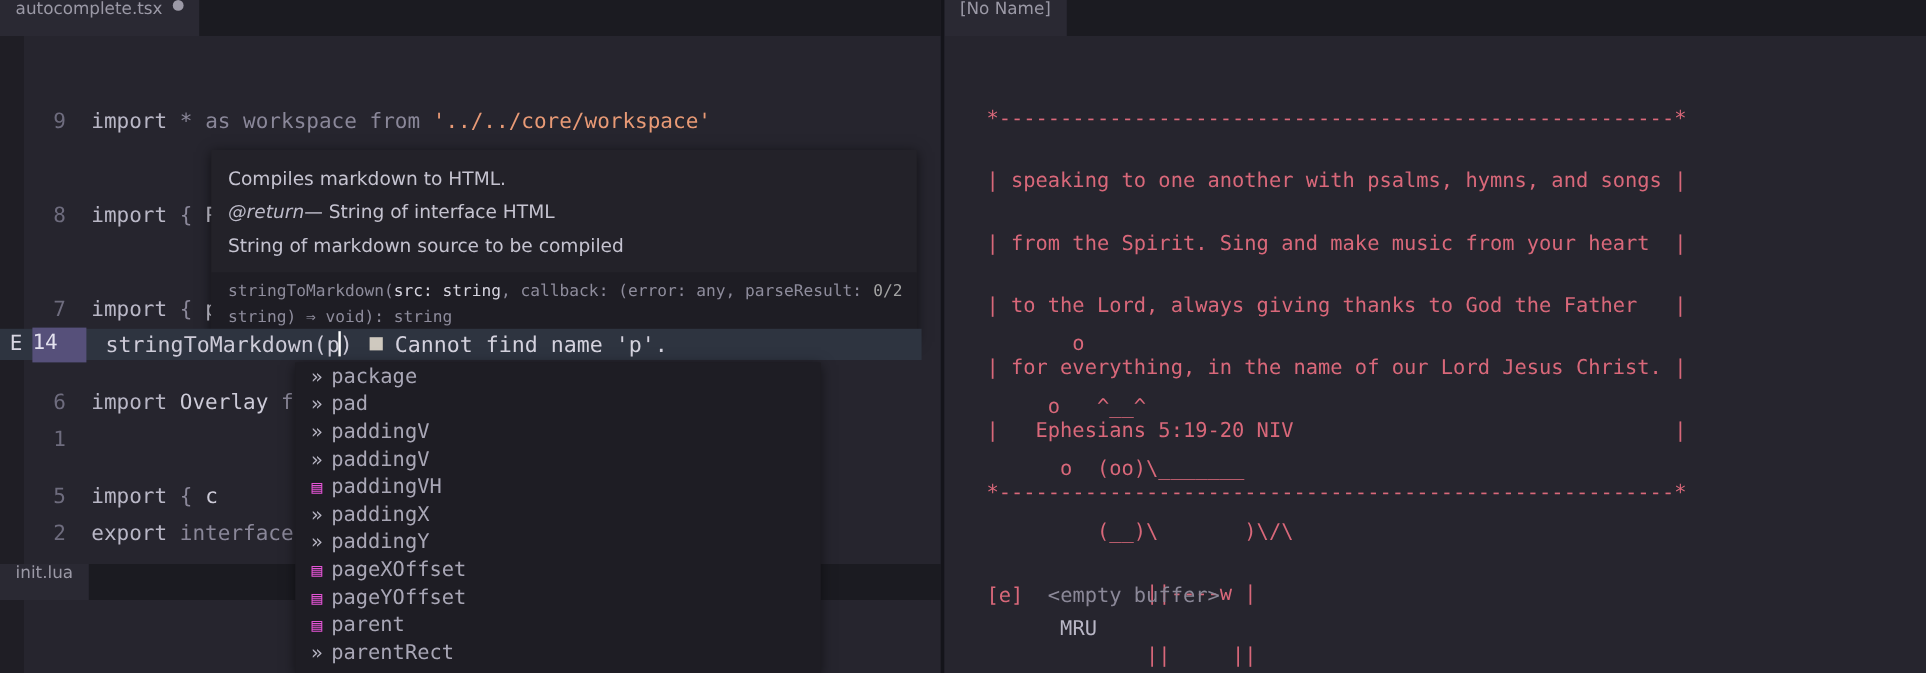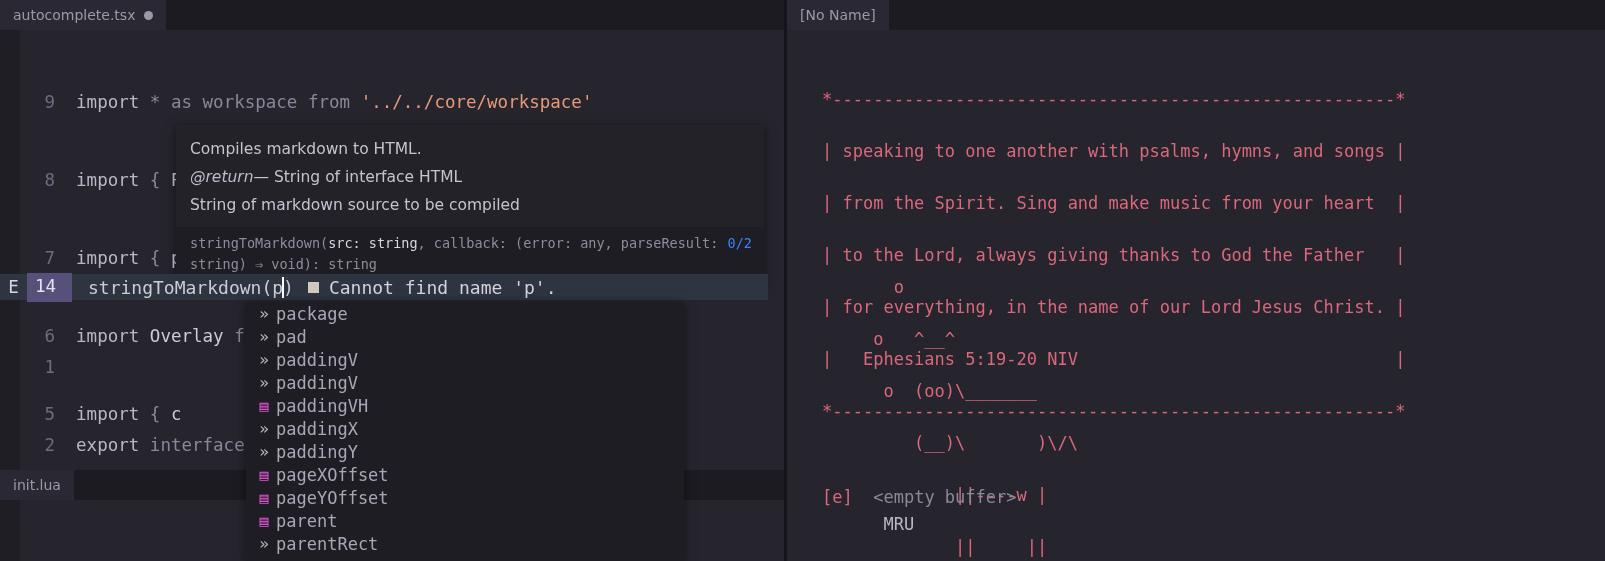--- a/index.html
+++ b/index.html
@@ -14,21 +14,21 @@
 
   
   .pane{position:absolute;overflow:hidden;}
 
   
   .tabline{
     position:absolute;left:0;top:0;height:30px;width:100%;
     background:#1b1b21;
   }
   .tab{
-    position:absolute;top:0;height:30px;display:flex;align-items:center;
+    position:absolute;top:0;height:30px;display:flex;align-items:flex-start;
     padding:0 13px;background:#2a2933;color:#9b99a6;
     font-family:"DejaVu Sans","Liberation Sans",sans-serif;font-size:14px;
     white-space:nowrap;box-sizing:border-box;
   }
   .tab .moddot{
     display:inline-block;width:9px;height:9px;border-radius:50%;
     background:#9b99a6;margin-left:9px;
   }
 
   
@@ -57,34 +57,34 @@
     font-family:"DejaVu Sans","Liberation Sans",sans-serif;
     font-size:15.5px;color:#c5c3d0;line-height:28px;white-space:nowrap;
   }
   .docline em{font-style:italic;color:#bdbbc9;}
   .sighelp{
     background:#1e1d24;padding:6px 14px 8px 14px;position:relative;
     font-size:13.5px;line-height:21px;color:#8e8c9c;white-space:pre;
   }
   .sighelp b{color:#d7d5e0;font-weight:normal;}
   .sigcount{
-    position:absolute;right:12px;top:6px;color:#3b82f6;font-size:13.5px;
+    position:absolute;right:12px;top:6px;color:#a3a3a3;font-size:13.5px;
   }
 
   
   .errline{
     position:absolute;left:0;height:26px;display:flex;align-items:center;
     background:#2e3440;box-sizing:border-box;
   }
   .err-e{
     width:27px;text-align:center;color:#d8d6e2;font-size:17.5px;
     font-family:"DejaVu Sans Mono","Liberation Mono",monospace;
   }
   .err-num{
-    width:45px;text-align:center;padding-right:8px;background:#56507a;color:#e4e2ef;
+    width:45px;text-align:left;padding-right:8px;background:#56507a;color:#e4e2ef;
     font-size:17.5px;height:29px;line-height:26px;box-sizing:border-box;
     font-family:"DejaVu Sans Mono","Liberation Mono",monospace;
   }
   .err-code{
     padding-left:16px;color:#cdcbd8;font-size:18px;white-space:pre;
     font-family:"DejaVu Sans Mono","Liberation Mono",monospace;
   }
   .caret{display:inline-block;width:2px;height:21px;background:#ffffff;
          vertical-align:-4px;margin:0 -1px;}
   .errsquare{display:inline-block;width:11px;height:11px;background:#cfc9bf;

